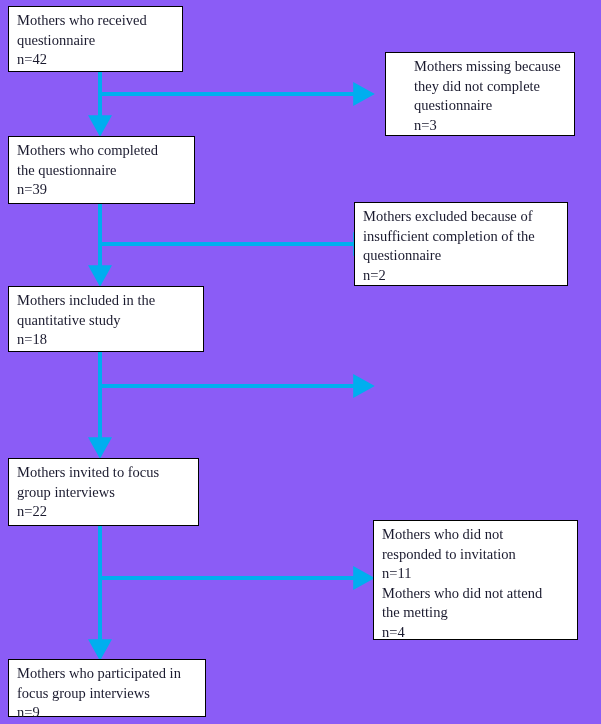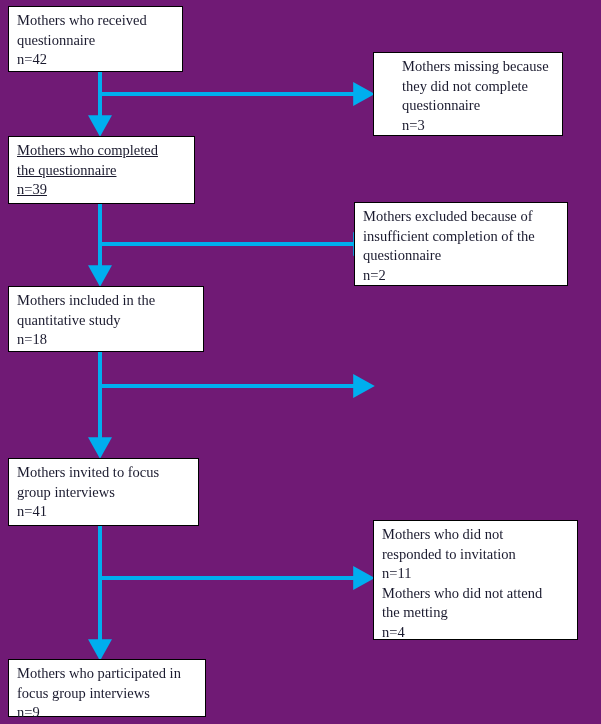--- a/index.html
+++ b/index.html
@@ -4,21 +4,21 @@
 <style>
   html, body {
     margin: 0;
     padding: 0;
     background: #ffffff;
   }
   #canvas {
     position: relative;
     width: 601px;
     height: 724px;
-    background: #701a75;
+    background: #8b5cf6;
     font-family: "Liberation Serif", "DejaVu Serif", serif;
     overflow: hidden;
   }
   .node {
     position: absolute;
     box-sizing: border-box;
     border: 1px solid #000000;
     background: #ffffff;
     padding: 4px 6px 4px 8px;
     font-size: 14.5px;
@@ -78,37 +78,37 @@
 
     <g>
       <line x1="100" y1="578" x2="366" y2="578" stroke="#00AEEF" stroke-width="4" marker-end="url(#ah)"></line>
     </g>
   </svg>
 
   <div class="node" style="left:8px; top:6px; width:175px; height:66px;">Mothers who received
 questionnaire
 n=42</div>
 
-  <div class="node" style="left:8px; top:136px; width:187px; height:68px;text-decoration:underline;">Mothers who completed
+  <div class="node" style="left:8px; top:136px; width:187px; height:68px;">Mothers who completed
 the questionnaire
 n=39</div>
 
   <div class="node" style="left:8px; top:286px; width:196px; height:66px;">Mothers included in the
 quantitative study
 n=18</div>
 
   <div class="node" style="left:8px; top:458px; width:191px; height:68px;">Mothers invited to focus
 group interviews
-n=41</div>
+n=22</div>
 
   <div class="node" style="left:8px; top:659px; width:198px; height:58px;">Mothers who participated in
 focus group interviews
 n=9</div>
 
-  <div class="node" style="left:373px; top:52px; width:190px; height:84px;padding-left:28px;">Mothers missing because
+  <div class="node" style="left:385px; top:52px; width:190px; height:84px;padding-left:28px;">Mothers missing because
 they did not complete
 questionnaire
 n=3</div>
 
   <div class="node" style="left:354px; top:202px; width:214px; height:84px;">Mothers excluded because of
 insufficient completion of the
 questionnaire
 n=2</div>
 
 

